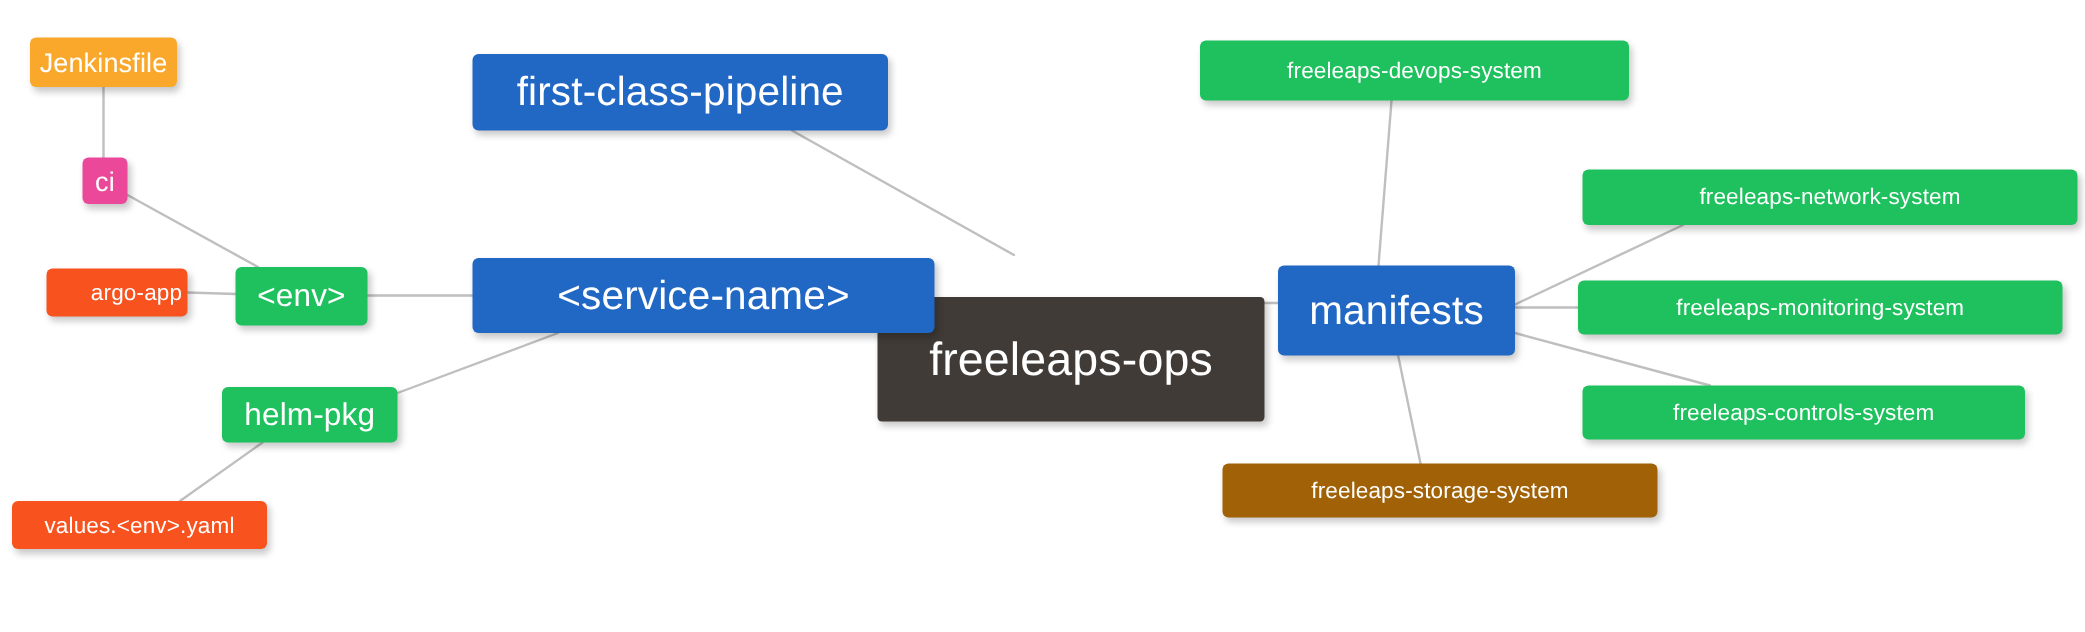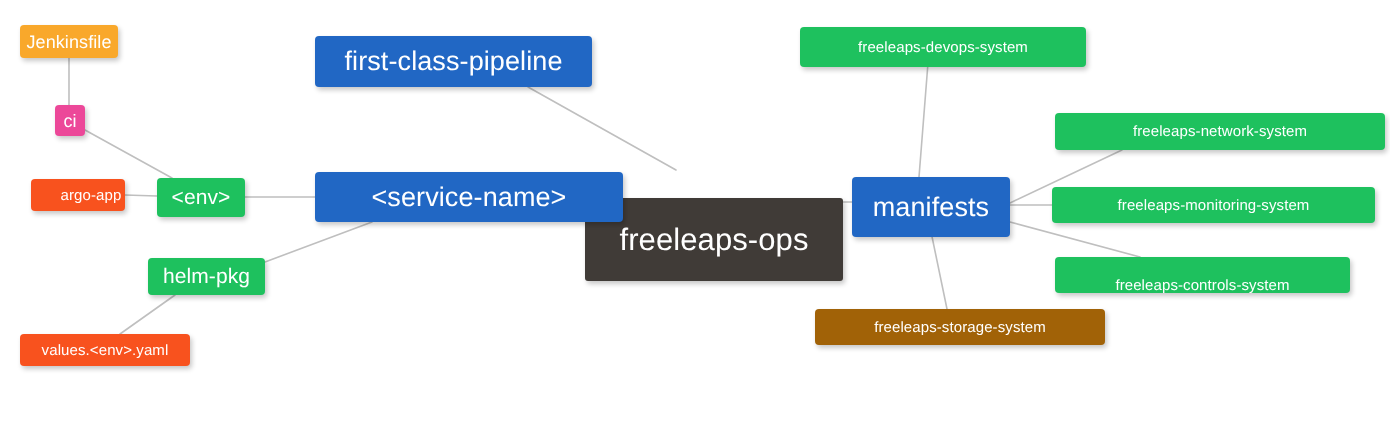--- a/index.html
+++ b/index.html
@@ -111,32 +111,32 @@
       </div>
       <div class="node n-l4" style="left: 55px; top: 105px; width: 30px; height: 31px; background: #ec4899;">
         <span>ci</span>
       </div>
       <div class="node n-l4" style="left: 20px; top: 25px; width: 98px; height: 33px; background: rgb(249, 168, 43);">
         <span>Jenkinsfile</span>
       </div>
       <div class="node n-l3" style="left: 31px; top: 179px; width: 94px; height: 32px; background: rgb(248, 82, 30); padding-left: 36px;">
         <span>argo-app</span>
       </div>
-      <div class="node n-l3" style="left: 20px; top: 334px; width: 170px; height: 32px; background: rgb(248, 82, 30);">
+      <div class="node n-l3" style="left: 8px; top: 334px; width: 170px; height: 32px; background: rgb(248, 82, 30);">
         <span>values.&lt;env&gt;.yaml</span>
       </div>
       <div class="node n-l3" style="left: 800px; top: 27px; width: 286px; height: 40px; background: rgb(30, 193, 94);">
         <span>freeleaps-devops-system</span>
       </div>
       <div class="node n-l3" style="left: 1055px; top: 113px; width: 330px; height: 37px; background: rgb(30, 193, 94);">
         <span>freeleaps-network-system</span>
       </div>
       <div class="node n-l3" style="left: 1052px; top: 187px; width: 323px; height: 36px; background: rgb(30, 193, 94);">
         <span>freeleaps-monitoring-system</span>
       </div>
-      <div class="node n-l3" style="left: 1055px; top: 257px; width: 295px; height: 36px; background: rgb(30, 193, 94); align-items: flex-end;">
+      <div class="node n-l3" style="left: 1055px; top: 257px; width: 295px; height: 36px; background: rgb(30, 193, 94);">
         <span>freeleaps-controls-system</span>
       </div>
       <div class="node n-l3" style="left: 815px; top: 309px; width: 290px; height: 36px; background: #a16207;">
         <span>freeleaps-storage-system</span>
       </div>
     </div>
 </div>
 
 </body></html>

